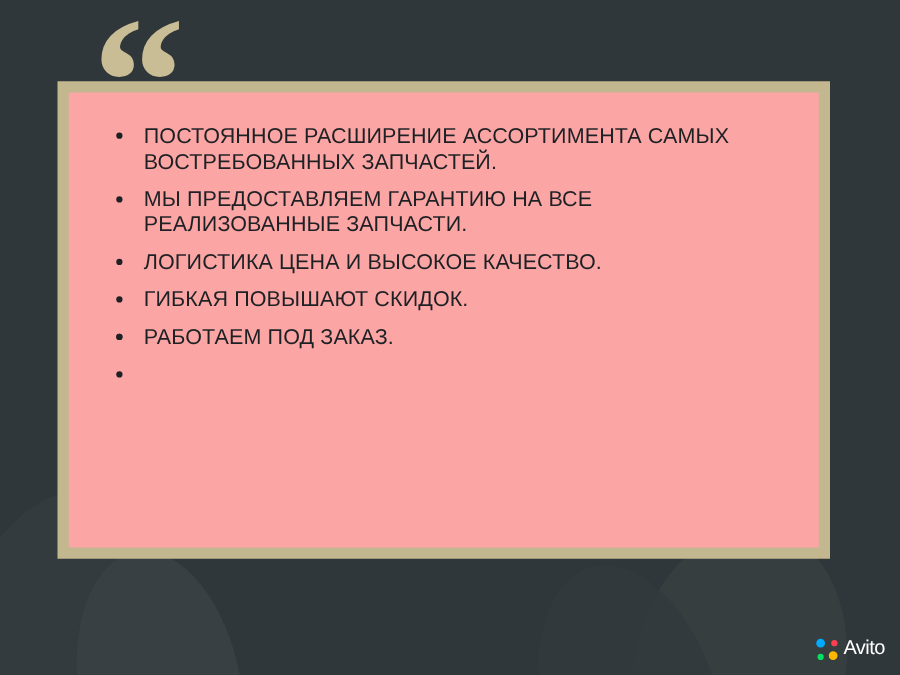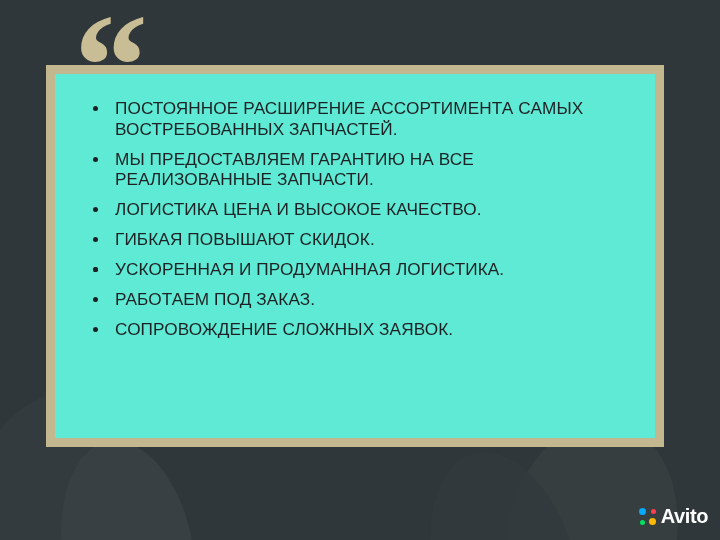--- a/index.html
+++ b/index.html
@@ -107,21 +107,21 @@
     top: 65px;
     width: 618px;
     height: 382px;
     background: #c2b78f;
     padding: 9px;
     box-sizing: border-box;
   }
   .card-inner {
     width: 100%;
     height: 100%;
-    background: #5eead4;
+    background: #fca5a5;
     box-sizing: border-box;
     padding: 24px 30px 20px 30px;
   }
 
   .bullet-list {
     list-style: none;
     margin: 0;
     padding: 0;
   }
   .bullet-item {
@@ -163,22 +163,22 @@
   .wm-logo i {
     position: absolute;
     border-radius: 50%;
     display: block;
   }
   .wm-logo i.d1 { width: 7px;  height: 7px;  background:#00aaff; left: 0;   top: 0; }
   .wm-logo i.d2 { width: 5px;  height: 5px;  background:#ff4053; right: 0;  top: 1px; }
   .wm-logo i.d3 { width: 5px;  height: 5px;  background:#04e061; left: 1px; bottom: 0; }
   .wm-logo i.d4 { width: 7px;  height: 7px;  background:#ffb700; right: 0;  bottom: 0; }
   .wm-text {
-    font-size: 20px;
-    font-weight: 700;
+    font-size: 16px;
+    font-weight: 400;
     letter-spacing: -0.4px;
     color: #ffffff;
   }
 </style>
 </head>
 <body>
 
 <div class="poster">
 
   <div class="bg-top"></div>
@@ -211,29 +211,24 @@
         </li>
         <li class="bullet-item">
           <span class="bullet-dot"></span>
           <span>ГИБКАЯ ПОВЫШАЮТ СКИДОК.</span>
         </li>
         <li class="bullet-item">
           <span class="bullet-dot"></span>
         </li>
         <li class="bullet-item">
           <span class="bullet-dot"></span>
-          <span>УСКОРЕННАЯ И ПРОДУМАННАЯ ЛОГИСТИКА.</span>
-        </li>
-        <li class="bullet-item">
-          <span class="bullet-dot"></span>
           <span>РАБОТАЕМ ПОД ЗАКАЗ.</span>
         </li>
         <li class="bullet-item">
           <span class="bullet-dot"></span>
-          <span>СОПРОВОЖДЕНИЕ СЛОЖНЫХ ЗАЯВОК.</span>
         </li>
       </ul>
     </div>
   </div>
 
   <div class="watermark">
     <span class="wm-logo">
       <i class="d1"></i>
         <i class="d2"></i>
         <i class="d3"></i>

